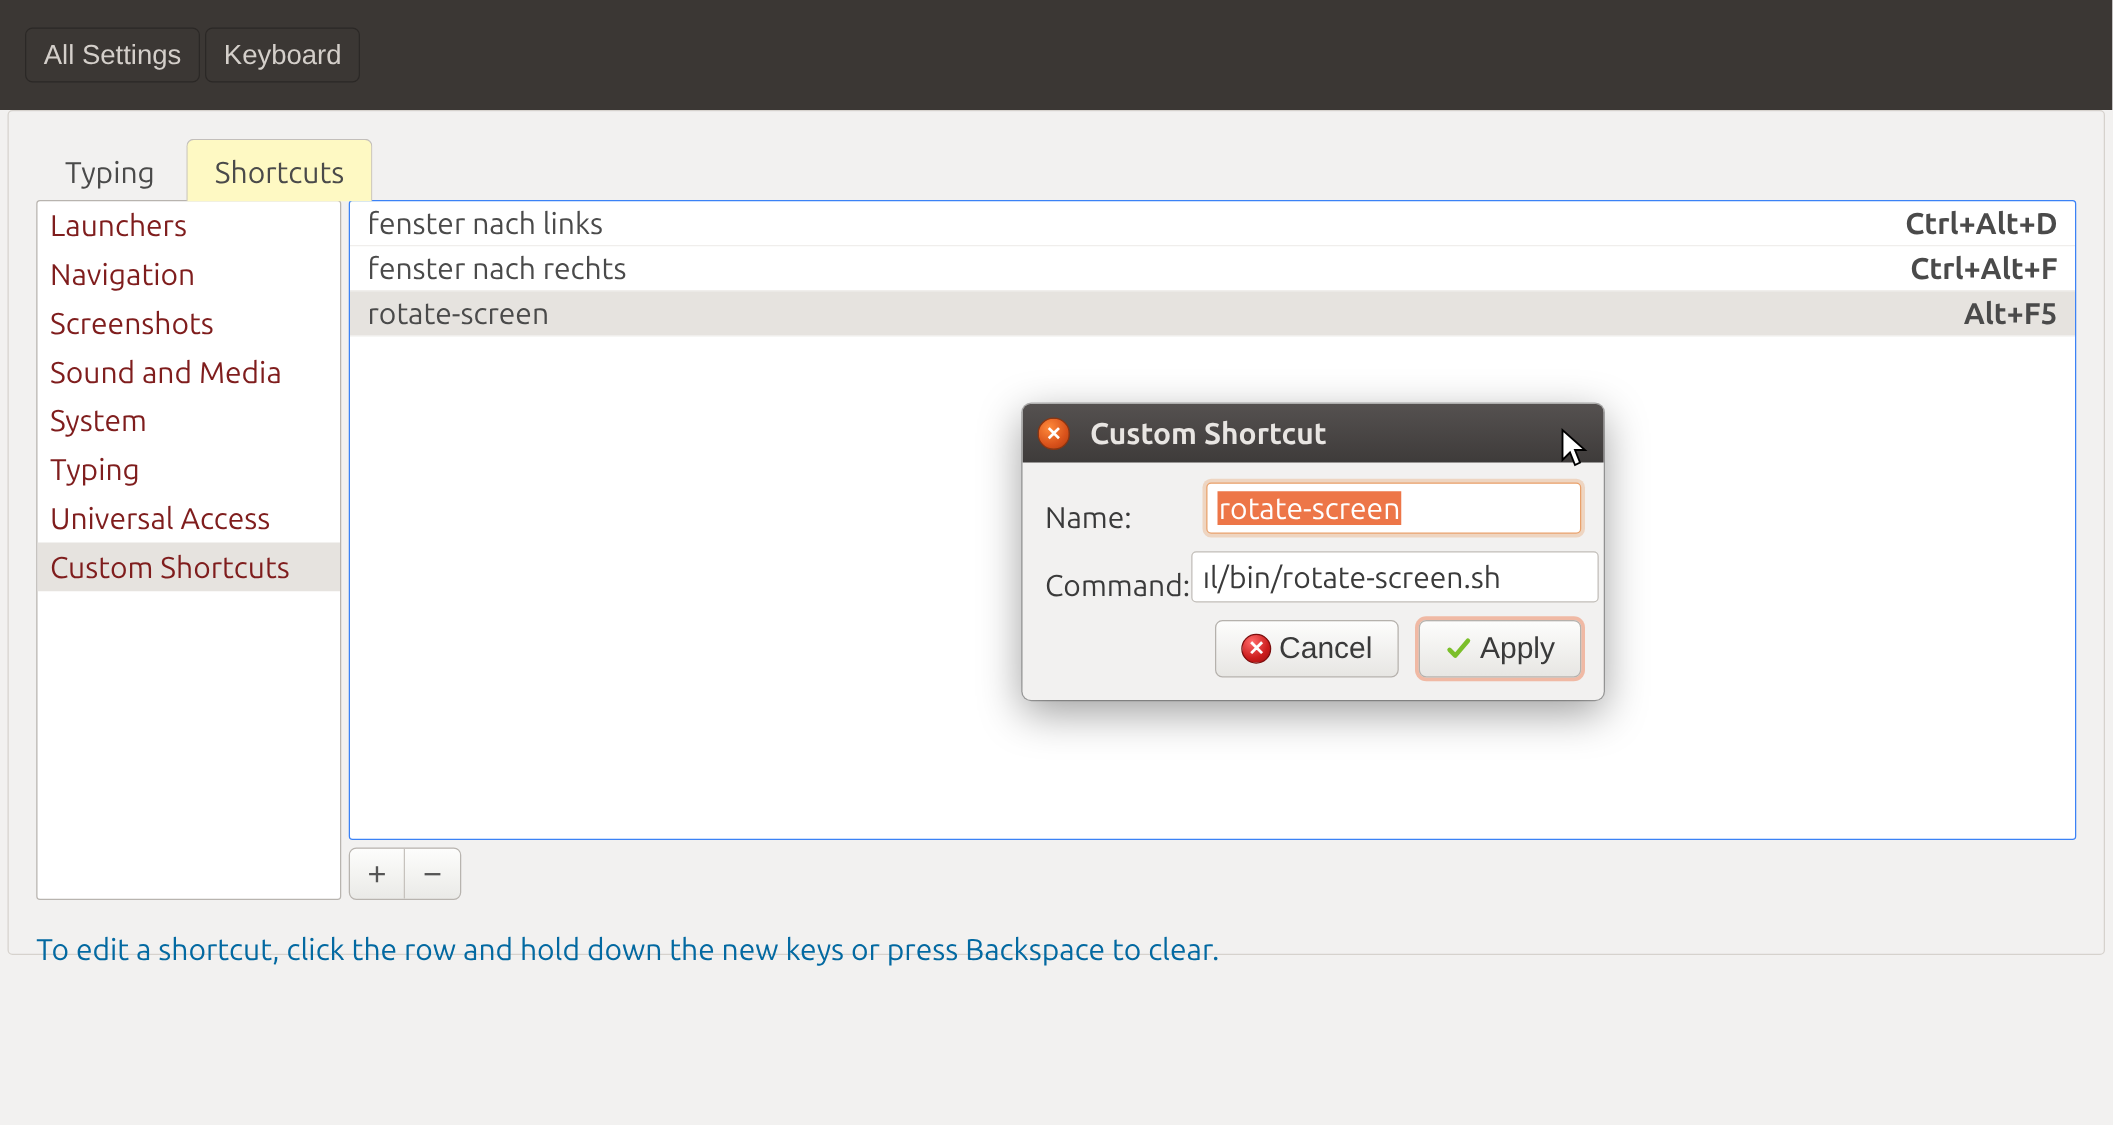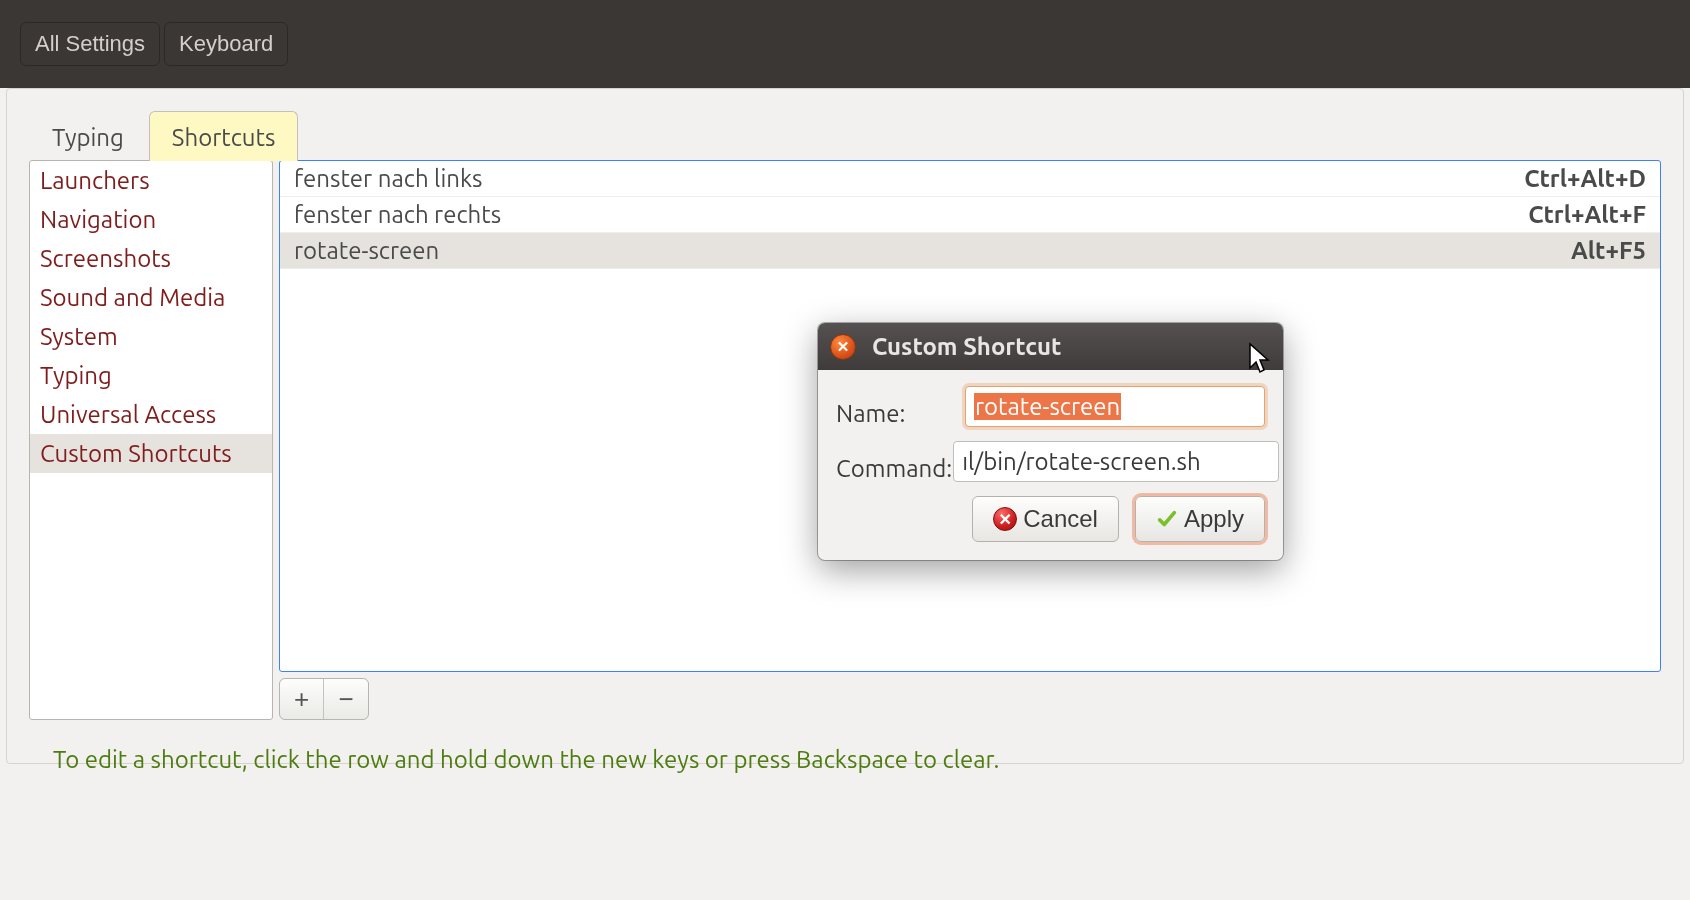--- a/index.html
+++ b/index.html
@@ -124,22 +124,21 @@
     font-size: 26px;
     color: #555;
     cursor: pointer;
   }
   .spinbox button:first-child {
     border-right: 1px solid #c6c2bd;
   }
   .hint {
     margin-top: 26px;
     font-size: 24px;
-    color: #4d7c0f;
-    margin-left: 24px;
+    color: #0369a1;
   }
 
   
   .dialog {
     position: absolute;
     left: 818px;
     top: 323px;
     width: 465px;
     background: #f2f1f0;
     border-radius: 7px;

